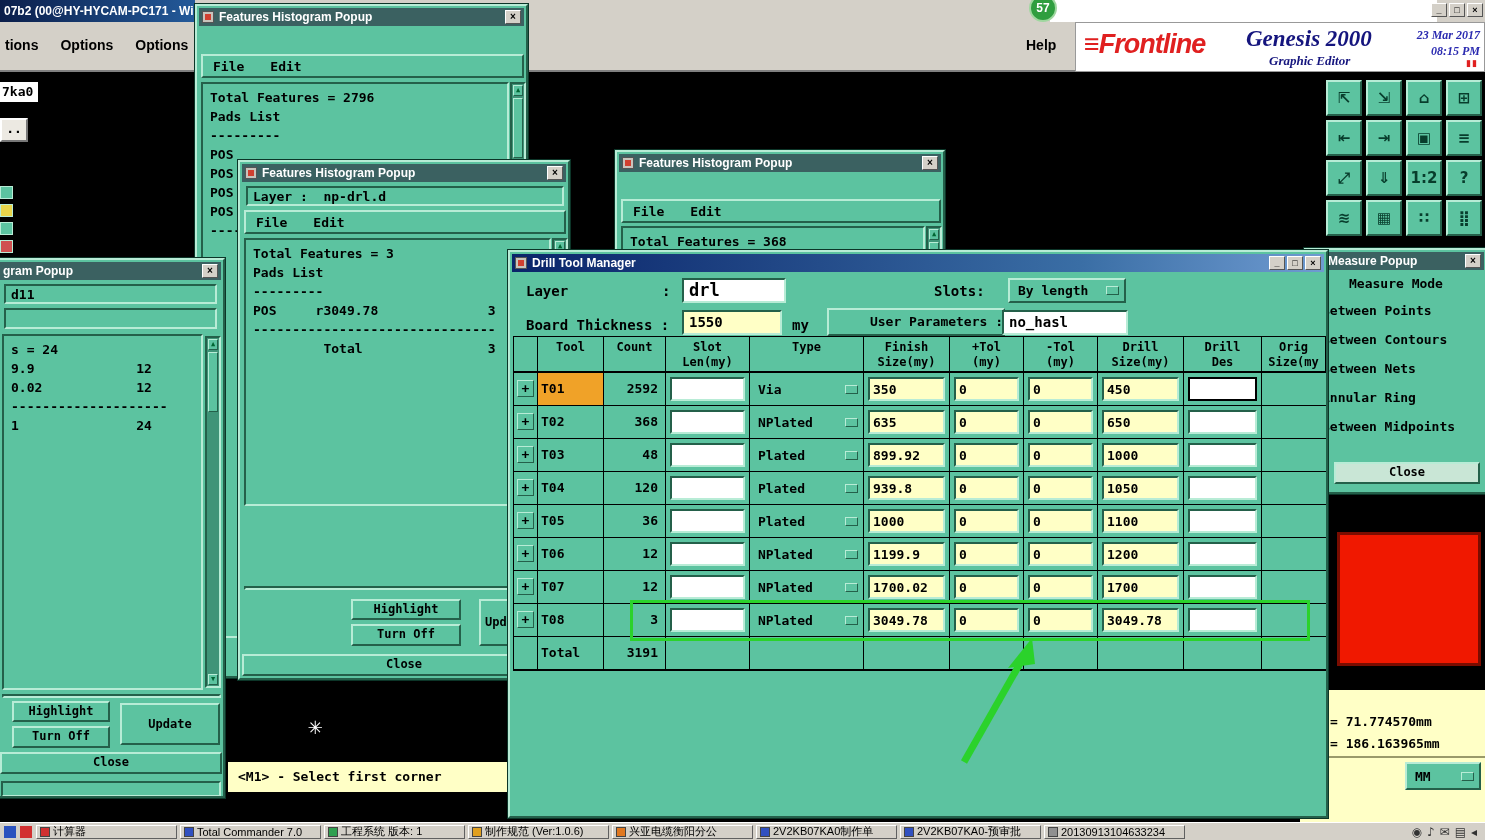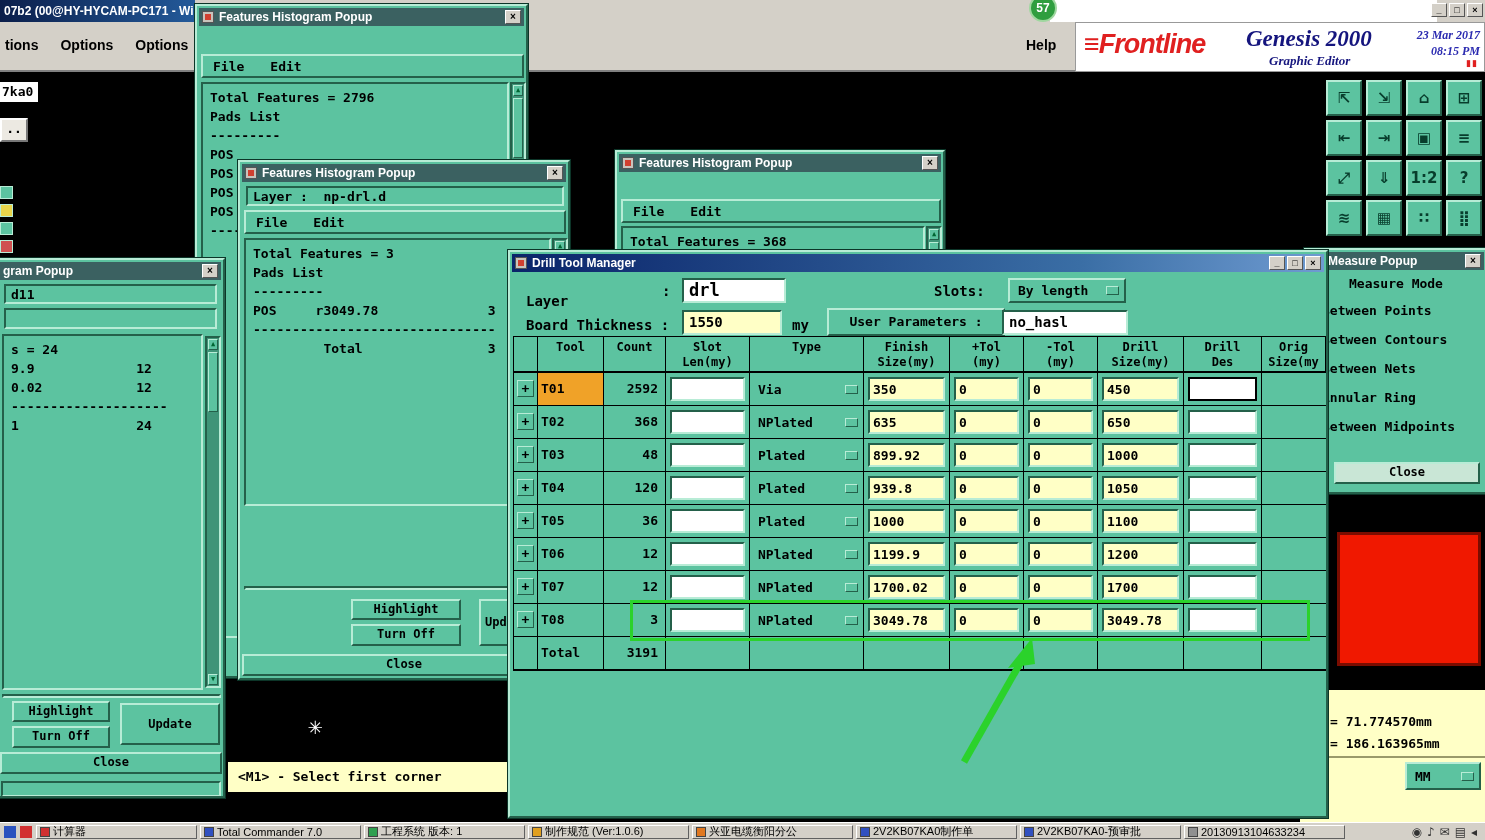--- a/index.html
+++ b/index.html
@@ -38,21 +38,21 @@
 .c-orig{width:64px;border-right:none}
 .th{border-right:1px solid #000;border-bottom:2px solid #000;background:#5cc3a0;color:#000;font:bold 12px/15px "DejaVu Sans Mono",monospace;text-align:center;white-space:pre-line;padding:3px 0 0 0;display:block;height:36px}
 .cellinput{display:block;width:calc(100% - 8px);height:24px;margin:4px;border:2px solid;border-color:#24604a #b8ecd6 #b8ecd6 #24604a;font:bold 13px "DejaVu Sans Mono",monospace;color:#000;padding:0 3px;outline:none}
 .cw{background:#fff}.cy{background:#ffffc6}
 .typetext{font:bold 13px "DejaVu Sans Mono",monospace;padding-left:8px;white-space:nowrap}
 .optbox{width:13px;height:9px;margin-left:auto;margin-right:5px;background:#5cc3a0;border:1px solid;border-color:#b8ecd6 #24604a #24604a #b8ecd6;flex:none}
 .plusbox{display:block;width:17px;height:17px;margin:7px auto;background:#5cc3a0;border:1px solid;border-color:#b8ecd6 #24604a #24604a #b8ecd6;font:bold 13px/15px "DejaVu Sans Mono",monospace;text-align:center;color:#000}
 .trow.sel .c-tool{background:#f0a228}
 .trow.sel .c-des .cellinput{border:2px solid #000;background:#fff}
 .mitem{height:29px;font:bold 13px/29px "DejaVu Sans Mono",monospace;color:#000;padding-left:16px;white-space:nowrap}
-.tbitem{width:161px;height:14px;background:#d4d0c8;border:1px solid;border-color:#fff #606060 #606060 #fff;font:11px "Liberation Sans",sans-serif;color:#000;display:flex;gap:3px;align-items:center;padding:0 3px;overflow:hidden;white-space:nowrap;flex:none}
+.tbitem{width:141px;height:14px;background:#d4d0c8;border:1px solid;border-color:#fff #606060 #606060 #fff;font:11px "Liberation Sans",sans-serif;color:#000;display:flex;gap:3px;align-items:center;padding:0 3px;overflow:hidden;white-space:nowrap;flex:none}
 .tbicon{width:10px;height:10px;flex:none;border:1px solid #444}
 .minisq{width:13px;height:13px;margin-bottom:5px;border:1px solid #b8ecd6}
 </style>
 </head>
 <body>
 
 <div id="root">
 
   <div style="position:absolute;left:0;top:0;width:1485px;height:22px;background:#d4d0c8;z-index:1">
     <div style="position:absolute;left:0;top:0;width:195px;height:22px;background:linear-gradient(90deg,#0b1e4a,#235a9a);color:#fff;font:bold 12px/22px 'Liberation Sans',sans-serif;padding-left:4px;white-space:nowrap;overflow:hidden">07b2 (00@HY-HYCAM-PC171 - Win</div>
@@ -299,32 +299,32 @@
   <div class="win" style="left:508px;top:250px;width:820px;height:568px;z-index:10">
     <div class="wtitle blue">
       <span class="wicon"></span>
       <span>Drill Tool Manager</span>
       <span class="cbtns">
         <span class="cbtn">_</span>
         <span class="cbtn">□</span>
         <span class="cbtn">×</span>
       </span>
     </div>
-    <span class="lbl" style="left:16px;top:41px">Layer</span>
+    <span class="lbl" style="left:16px;top:31px">Layer</span>
     <span class="lbl" style="left:152px;top:31px">:</span>
     <div class="fld sunken" style="left:172px;top:26px;width:104px;height:25px;background:#fff;font-size:17px;line-height:19px">drl</div>
     <span class="lbl" style="left:424px;top:31px">Slots:</span>
     <div class="raised" style="position:absolute;left:498px;top:26px;width:118px;height:25px;display:flex;align-items:center">
       <span class="typetext">By length</span>
       <span class="optbox"></span>
     </div>
     <span class="lbl" style="left:16px;top:65px">Board Thickness :</span>
     <div class="fld sunken" style="left:172px;top:58px;width:100px;height:25px;background:#ffffc6;font-size:14px;line-height:19px">1550</div>
     <span class="lbl" style="left:282px;top:65px">my</span>
-    <div class="raised" style="position:absolute;left:317px;top:56px;width:178px;height:28px;text-align:center;font:bold 13px/24px 'DejaVu Sans Mono',monospace">User Parameters :</div>
+    <div class="raised" style="position:absolute;left:317px;top:56px;width:178px;height:28px;text-align:right;font:bold 13px/24px 'DejaVu Sans Mono',monospace">User Parameters :</div>
     <div class="fld sunken" style="left:492px;top:58px;width:126px;height:25px;background:#fff;font-size:14px;line-height:19px">no_hasl</div>
 
     <div class="dtable">
       <div class="thead">
         <div class="th c-icon"></div>
         <div class="th c-tool">Tool</div>
         <div class="th c-count">Count</div>
         <div class="th c-slot">Slot
 Len(my)</div>
         <div class="th c-type">Type</div>

